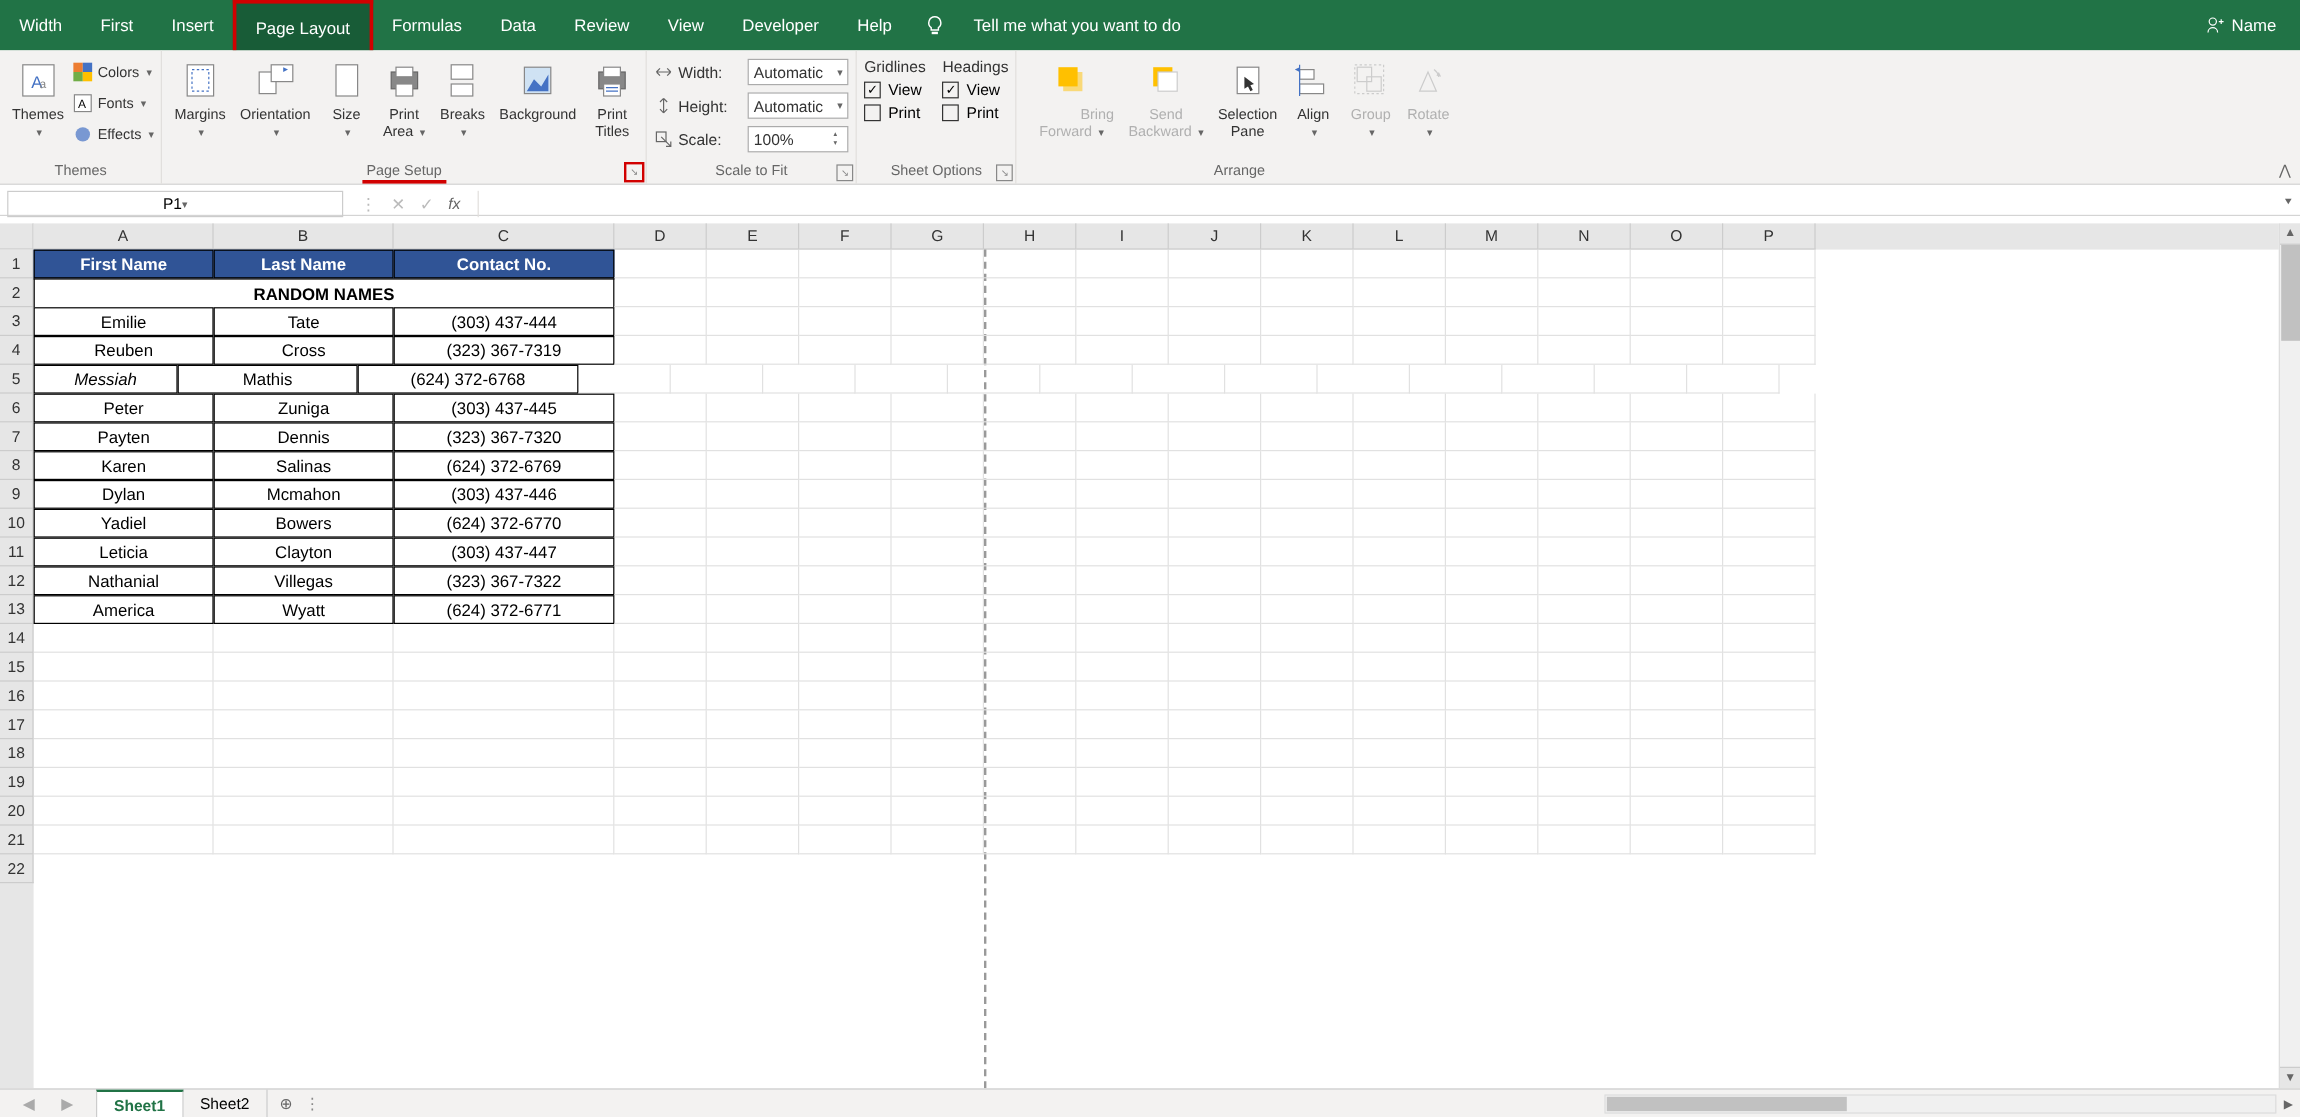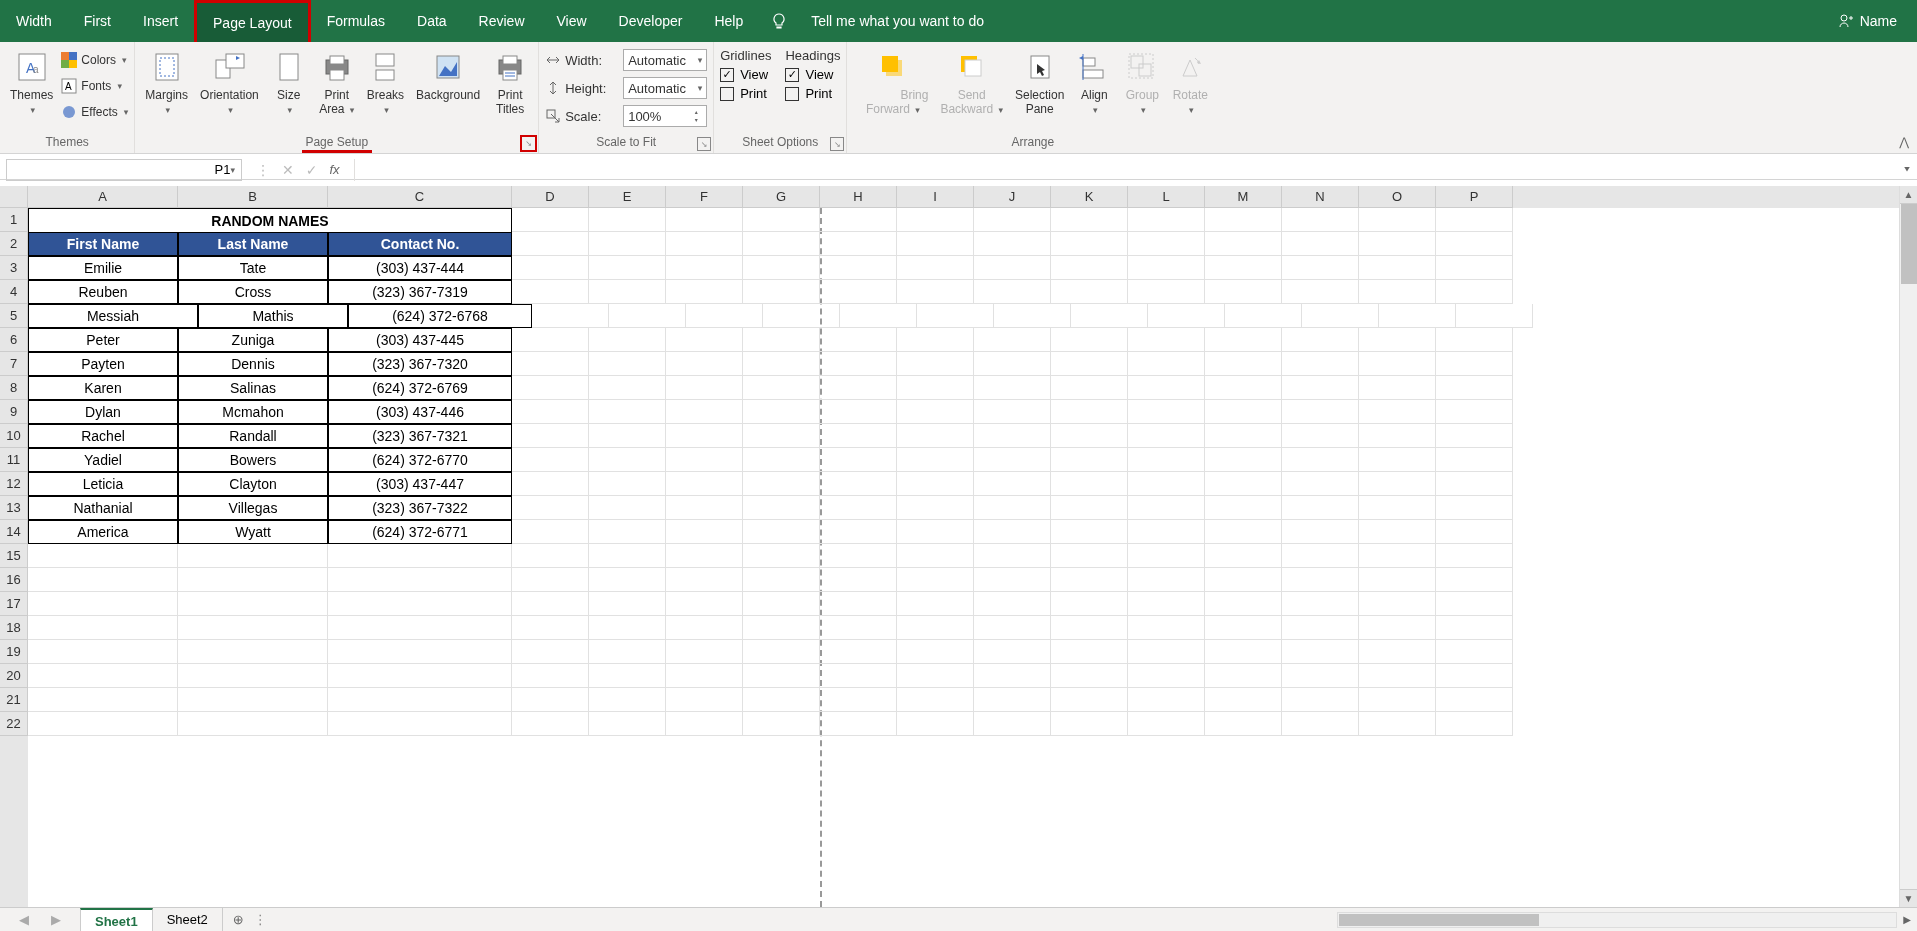--- a/index.html
+++ b/index.html
@@ -36,21 +36,21 @@
 .stf-spin span { font-size: 6px; line-height: 8px; color: #666; text-align: center; }
 
 .sheet-opts-col { display: flex; flex-direction: column; gap: 4px; font-size: 13px; }
 .sheet-opts-col .hdr { color: #333; }
 .chk { display: flex; align-items: center; gap: 6px; }
 .chk-box { width: 14px; height: 14px; border: 1px solid #333; display: flex; align-items: center; justify-content: center; font-size: 11px; }
 
 .collapse-ribbon { position: absolute; right: 8px; bottom: 4px; font-size: 12px; color: #666; cursor: pointer; }
 
 .formula-bar-row { height: 26px; display: flex; align-items: center; border-bottom: 1px solid #d4d4d4; background: #fff; padding-top: 6px; }
-.name-box { width: 236px; height: 22px; border: 1px solid #ccc; margin-left: 6px; display: flex; align-items: center; padding: 0 6px; font-size: 13px; justify-content: flex-end; }
+.name-box { width: 280px; height: 22px; border: 1px solid #ccc; margin-left: 6px; display: flex; align-items: center; padding: 0 6px; font-size: 13px; justify-content: center; }
 .nb-dd { font-size: 9px; color: #666; }
 .fb-btns { display: flex; align-items: center; gap: 12px; padding: 0 14px; color: #bbb; font-size: 14px; }
 .fx { font-style: italic; font-size: 13px; color: #666; }
 .formula-input { flex: 1; height: 22px; border-left: 1px solid #e1dfdd; padding: 0 8px; font-size: 13px; }
 .fb-expand { width: 20px; text-align: center; color: #666; font-size: 10px; }
 
 .grid-area { position: absolute; top: 186px; left: 0; right: 0; bottom: 24px; overflow: hidden; background: #fff; }
 .corner { position: absolute; left: 0; top: 0; width: 28px; height: 22px; background: #e6e6e6; border-right: 1px solid #ccc; border-bottom: 1px solid #ccc; }
 .col-headers { position: absolute; left: 28px; top: 0; right: 18px; height: 22px; display: flex; background: #e6e6e6; }
 .col-h { border-right: 1px solid #ccc; border-bottom: 1px solid #ccc; text-align: center; font-size: 13px; color: #333; line-height: 22px; }
@@ -449,54 +449,54 @@
       <div class="row-h">17</div>
       <div class="row-h">18</div>
       <div class="row-h">19</div>
       <div class="row-h">20</div>
       <div class="row-h">21</div>
       <div class="row-h">22</div>
     </div>
   <div class="cells" id="cells">
     <div class="page-break" style="left:792px;"></div>
   <div class="row">
-        <div class="cell title-cell" style="width: 484px;">RANDOM NAMES</div>
-        <div class="cell" style="width: 77px;"></div>
-        <div class="cell" style="width: 77px;"></div>
-        <div class="cell" style="width: 77px;"></div>
-        <div class="cell" style="width: 77px;"></div>
-        <div class="cell" style="width: 77px;"></div>
-        <div class="cell" style="width: 77px;"></div>
-        <div class="cell" style="width: 77px;"></div>
-        <div class="cell" style="width: 77px;"></div>
-        <div class="cell" style="width: 77px;"></div>
-        <div class="cell" style="width: 77px;"></div>
-        <div class="cell" style="width: 77px;"></div>
-        <div class="cell" style="width: 77px;"></div>
-        <div class="cell" style="width: 77px;"></div>
-      </div>
-      <div class="row">
         <div class="cell hdr-cell" style="width: 150px;">First Name</div>
         <div class="cell hdr-cell" style="width: 150px;">Last Name</div>
         <div class="cell hdr-cell" style="width: 184px;">Contact No.</div>
         <div class="cell" style="width: 77px;"></div>
         <div class="cell" style="width: 77px;"></div>
         <div class="cell" style="width: 77px;"></div>
         <div class="cell" style="width: 77px;"></div>
         <div class="cell" style="width: 77px;"></div>
         <div class="cell" style="width: 77px;"></div>
         <div class="cell" style="width: 77px;"></div>
         <div class="cell" style="width: 77px;"></div>
         <div class="cell" style="width: 77px;"></div>
         <div class="cell" style="width: 77px;"></div>
         <div class="cell" style="width: 77px;"></div>
         <div class="cell" style="width: 77px;"></div>
         <div class="cell" style="width: 77px;"></div>
       </div>
       <div class="row">
+        <div class="cell title-cell" style="width: 484px;">RANDOM NAMES</div>
+        <div class="cell" style="width: 77px;"></div>
+        <div class="cell" style="width: 77px;"></div>
+        <div class="cell" style="width: 77px;"></div>
+        <div class="cell" style="width: 77px;"></div>
+        <div class="cell" style="width: 77px;"></div>
+        <div class="cell" style="width: 77px;"></div>
+        <div class="cell" style="width: 77px;"></div>
+        <div class="cell" style="width: 77px;"></div>
+        <div class="cell" style="width: 77px;"></div>
+        <div class="cell" style="width: 77px;"></div>
+        <div class="cell" style="width: 77px;"></div>
+        <div class="cell" style="width: 77px;"></div>
+        <div class="cell" style="width: 77px;"></div>
+      </div>
+      <div class="row">
         <div class="cell data-cell" style="width: 150px;">Emilie</div>
         <div class="cell data-cell" style="width: 150px;">Tate</div>
         <div class="cell data-cell" style="width: 184px;">(303) 437-444</div>
         <div class="cell" style="width: 77px;"></div>
         <div class="cell" style="width: 77px;"></div>
         <div class="cell" style="width: 77px;"></div>
         <div class="cell" style="width: 77px;"></div>
         <div class="cell" style="width: 77px;"></div>
         <div class="cell" style="width: 77px;"></div>
         <div class="cell" style="width: 77px;"></div>
@@ -519,21 +519,21 @@
         <div class="cell" style="width: 77px;"></div>
         <div class="cell" style="width: 77px;"></div>
         <div class="cell" style="width: 77px;"></div>
         <div class="cell" style="width: 77px;"></div>
         <div class="cell" style="width: 77px;"></div>
         <div class="cell" style="width: 77px;"></div>
         <div class="cell" style="width: 77px;"></div>
         <div class="cell" style="width: 77px;"></div>
       </div>
       <div class="row">
-        <div class="cell data-cell" style="width: 170px;">Messiah</div>
+        <div class="cell data-cell" style="width: 120px; font-style: italic;">Messiah</div>
         <div class="cell data-cell" style="width: 150px;">Mathis</div>
         <div class="cell data-cell" style="width: 184px;">(624) 372-6768</div>
         <div class="cell" style="width: 77px;"></div>
         <div class="cell" style="width: 77px;"></div>
         <div class="cell" style="width: 77px;"></div>
         <div class="cell" style="width: 77px;"></div>
         <div class="cell" style="width: 77px;"></div>
         <div class="cell" style="width: 77px;"></div>
         <div class="cell" style="width: 77px;"></div>
         <div class="cell" style="width: 77px;"></div>
@@ -594,38 +594,20 @@
         <div class="cell" style="width: 77px;"></div>
         <div class="cell" style="width: 77px;"></div>
         <div class="cell" style="width: 77px;"></div>
         <div class="cell" style="width: 77px;"></div>
         <div class="cell" style="width: 77px;"></div>
       </div>
       <div class="row">
         <div class="cell data-cell" style="width: 150px;">Dylan</div>
         <div class="cell data-cell" style="width: 150px;">Mcmahon</div>
         <div class="cell data-cell" style="width: 184px;">(303) 437-446</div>
-        <div class="cell" style="width: 77px;"></div>
-        <div class="cell" style="width: 77px;"></div>
-        <div class="cell" style="width: 77px;"></div>
-        <div class="cell" style="width: 77px;"></div>
-        <div class="cell" style="width: 77px;"></div>
-        <div class="cell" style="width: 77px;"></div>
-        <div class="cell" style="width: 77px;"></div>
-        <div class="cell" style="width: 77px;"></div>
-        <div class="cell" style="width: 77px;"></div>
-        <div class="cell" style="width: 77px;"></div>
-        <div class="cell" style="width: 77px;"></div>
-        <div class="cell" style="width: 77px;"></div>
-        <div class="cell" style="width: 77px;"></div>
-      </div>
-      <div class="row">
-        <div class="cell data-cell" style="width: 150px;">Rachel</div>
-        <div class="cell data-cell" style="width: 150px;">Randall</div>
-        <div class="cell data-cell" style="width: 184px;">(323) 367-7321</div>
         <div class="cell" style="width: 77px;"></div>
         <div class="cell" style="width: 77px;"></div>
         <div class="cell" style="width: 77px;"></div>
         <div class="cell" style="width: 77px;"></div>
         <div class="cell" style="width: 77px;"></div>
         <div class="cell" style="width: 77px;"></div>
         <div class="cell" style="width: 77px;"></div>
         <div class="cell" style="width: 77px;"></div>
         <div class="cell" style="width: 77px;"></div>
         <div class="cell" style="width: 77px;"></div>

